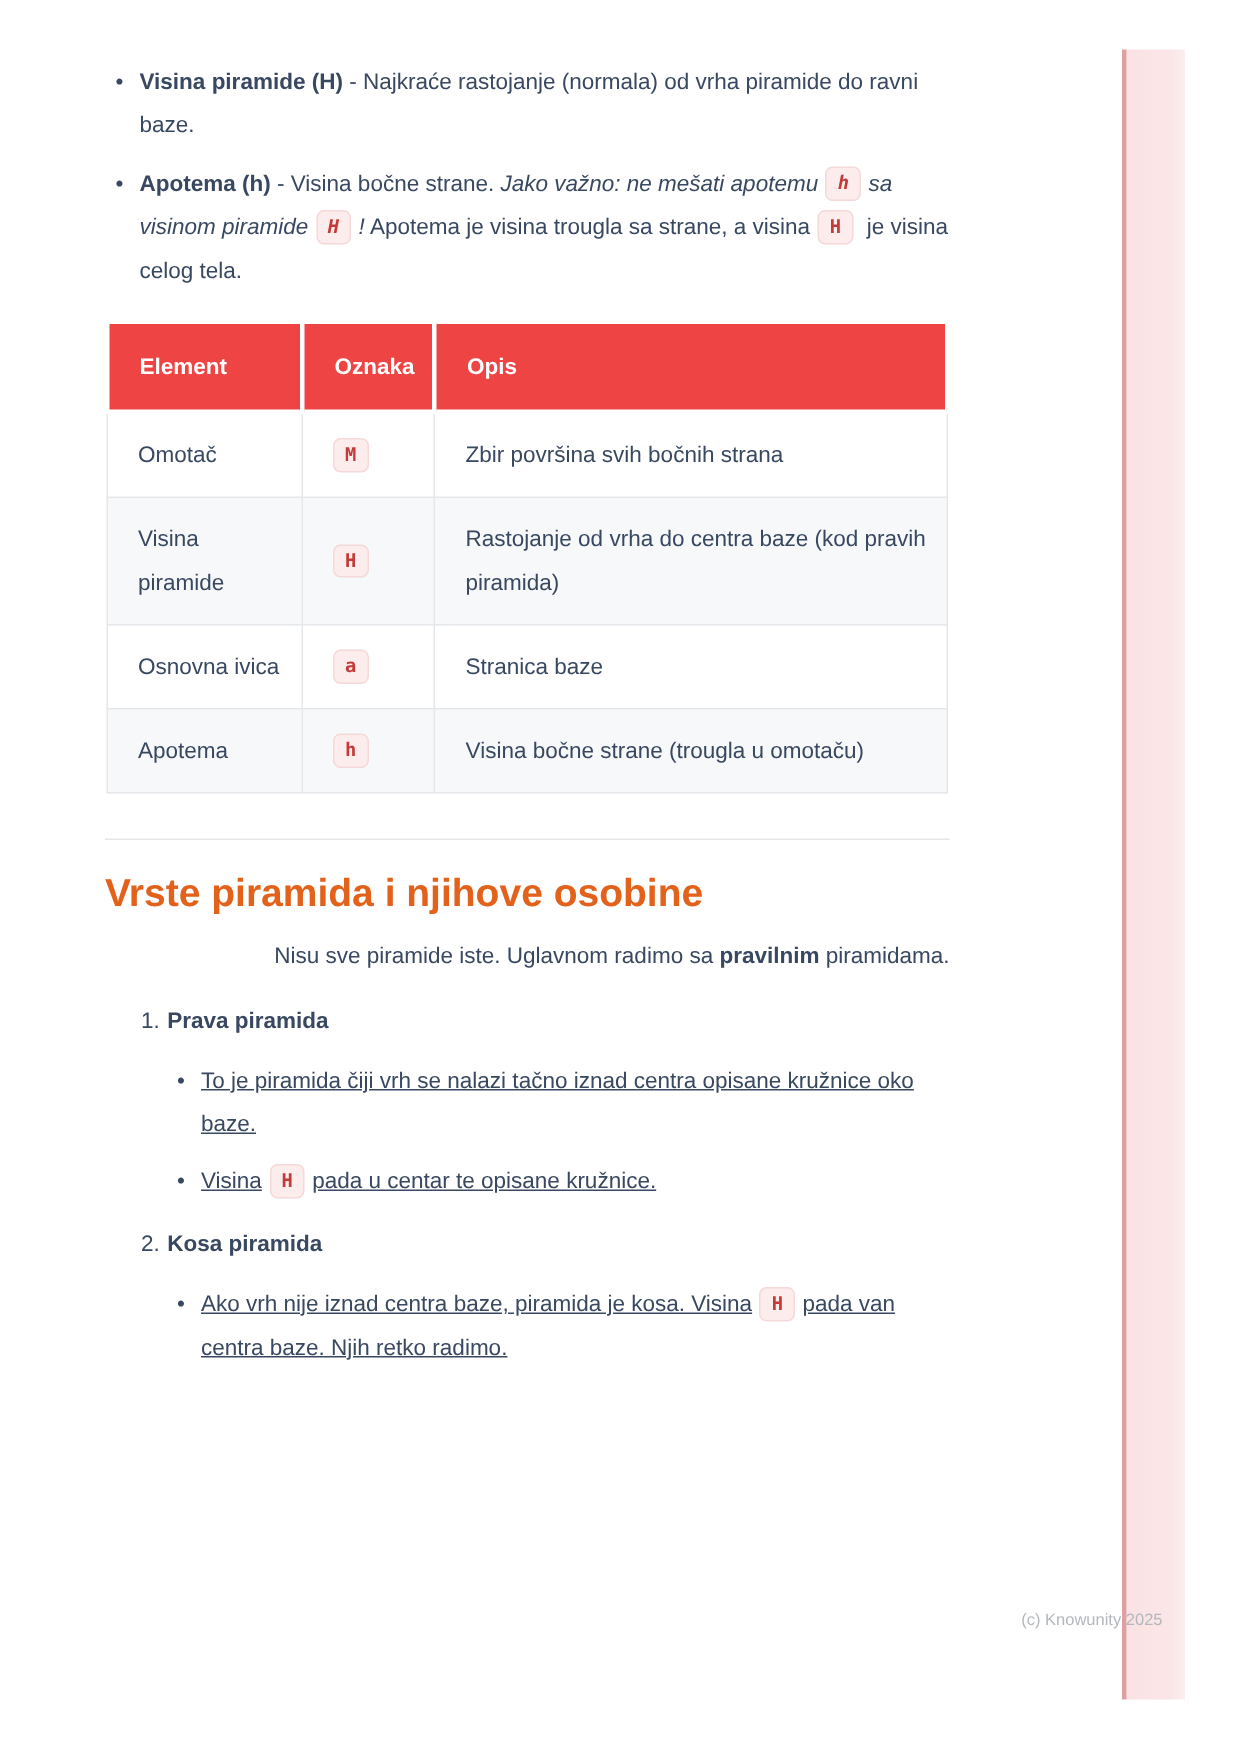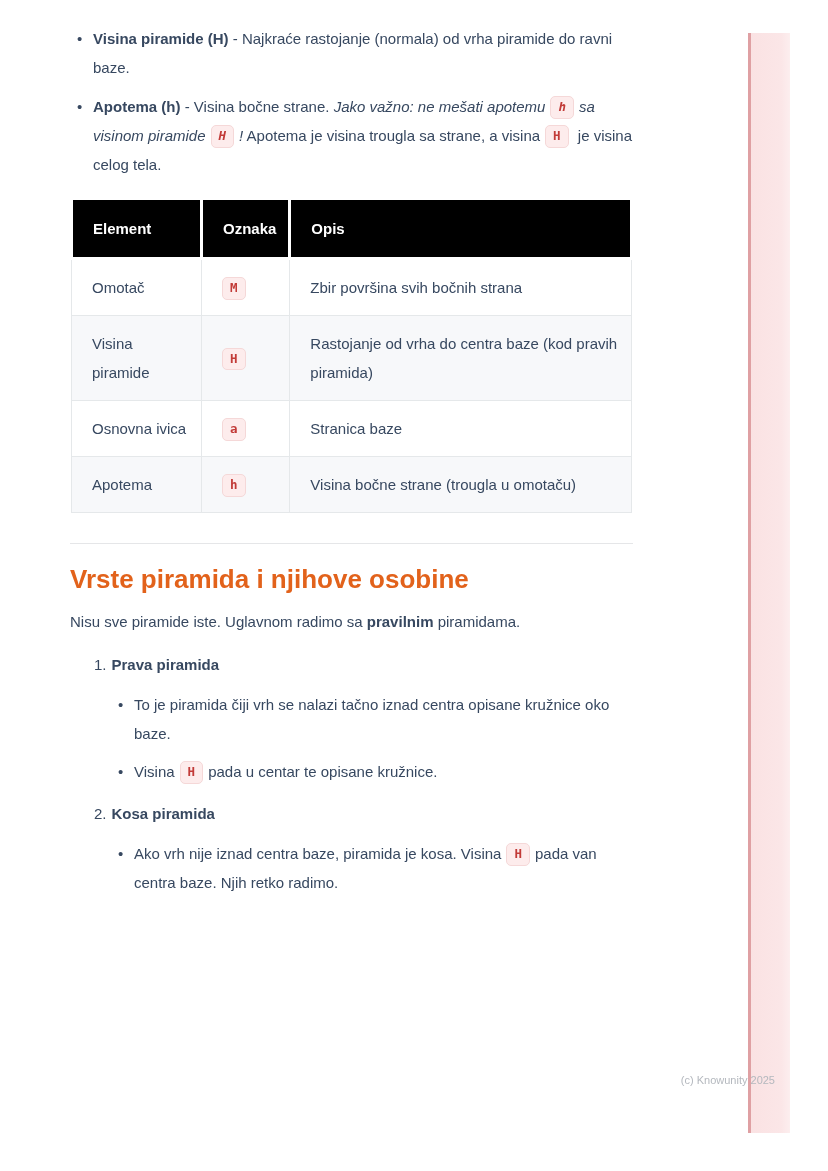--- a/index.html
+++ b/index.html
@@ -14,21 +14,21 @@
   .edge-stripe {
     position: absolute;
     left: 748px; top: 33px;
     width: 42px; height: 1100px;
     background: linear-gradient(to right, #fae2e3 0px, #fbe6e7 30px, #fdf1f1 42px);
     border-left: 3px solid #dfa0a3;
     z-index: 1;
   }
   .content {
     position: absolute;
-    left: 70px; top: 24px;
+    left: 70px; top: 40px;
     width: 563px;
     z-index: 2;
     font-size: 15px;
     line-height: 29px;
   }
   b, strong, .seg-b { font-weight: bold; }
   .seg-i { font-style: italic; }
   .badge {
     display: inline-block;
     font-family: "DejaVu Sans Mono", monospace;
@@ -45,21 +45,21 @@
   }
   .badge.it { font-style: italic; }
   
   ul.defs { list-style: none; margin: 0 0 18px 0; }
   ul.defs > li { position: relative; padding-left: 23px; margin-bottom: 10px; }
   ul.defs > li::before { content: "\2022"; position: absolute; left: 7px; top: 0; }
   .table-intro { margin: 0 0 17px 0; }
   
   table.el-table { width: 563px; border-collapse: collapse; margin: 0 0 0 0; }
   table.el-table th {
-    background: #000000;
+    background: #ef4444;
     color: #ffffff;
     font-weight: bold;
     font-size: 15px;
     text-align: left;
     padding: 14px 12px 14px 20px;
     border: 3px solid #ffffff;
   }
   table.el-table td {
     padding: 13px 12px 13px 20px;
     border: 1px solid #e5e8ea;
@@ -71,27 +71,27 @@
   table.el-table tbody tr:nth-child(even) td { background: #f7f8fa; }
   table.el-table td .badge { margin: 0; }
   hr.rule { border: none; border-top: 1px solid #e5e6e8; margin: 30px 0 22px 0; }
   h2.section-heading {
     color: #e2621b;
     font-size: 26px;
     line-height: 26px;
     font-weight: bold;
     margin: 0 0 15px 0;
   }
-  .section-intro { margin: 0 0 14px 0; }
+  .section-intro { margin: 0 0 14px 0; text-align: right; }
   ol.types { list-style: none; margin: 12px; }
   ol.types > li { padding-left: 12px; margin-bottom: 13px; }
   ol.types .ol-head { display: block; }
   ol.types .num { margin-right: 5px; }
   ul.sub { list-style: none; margin: 11px 0 0 0; }
-  ul.sub > li { position: relative; padding-left: 40px; margin-bottom: 9px; }
+  ul.sub > li { position: relative; padding-left: 40px; margin-bottom: 9px; text-decoration: underline; }
   ul.sub > li::before { content: "\2022"; position: absolute; left: 24px; top: 0; }
   .copyright {
     position: absolute;
     top: 1073px;
     right: 53px;
     font-size: 11px;
     line-height: 14px;
     color: #b4b8be;
     z-index: 3;
   }

